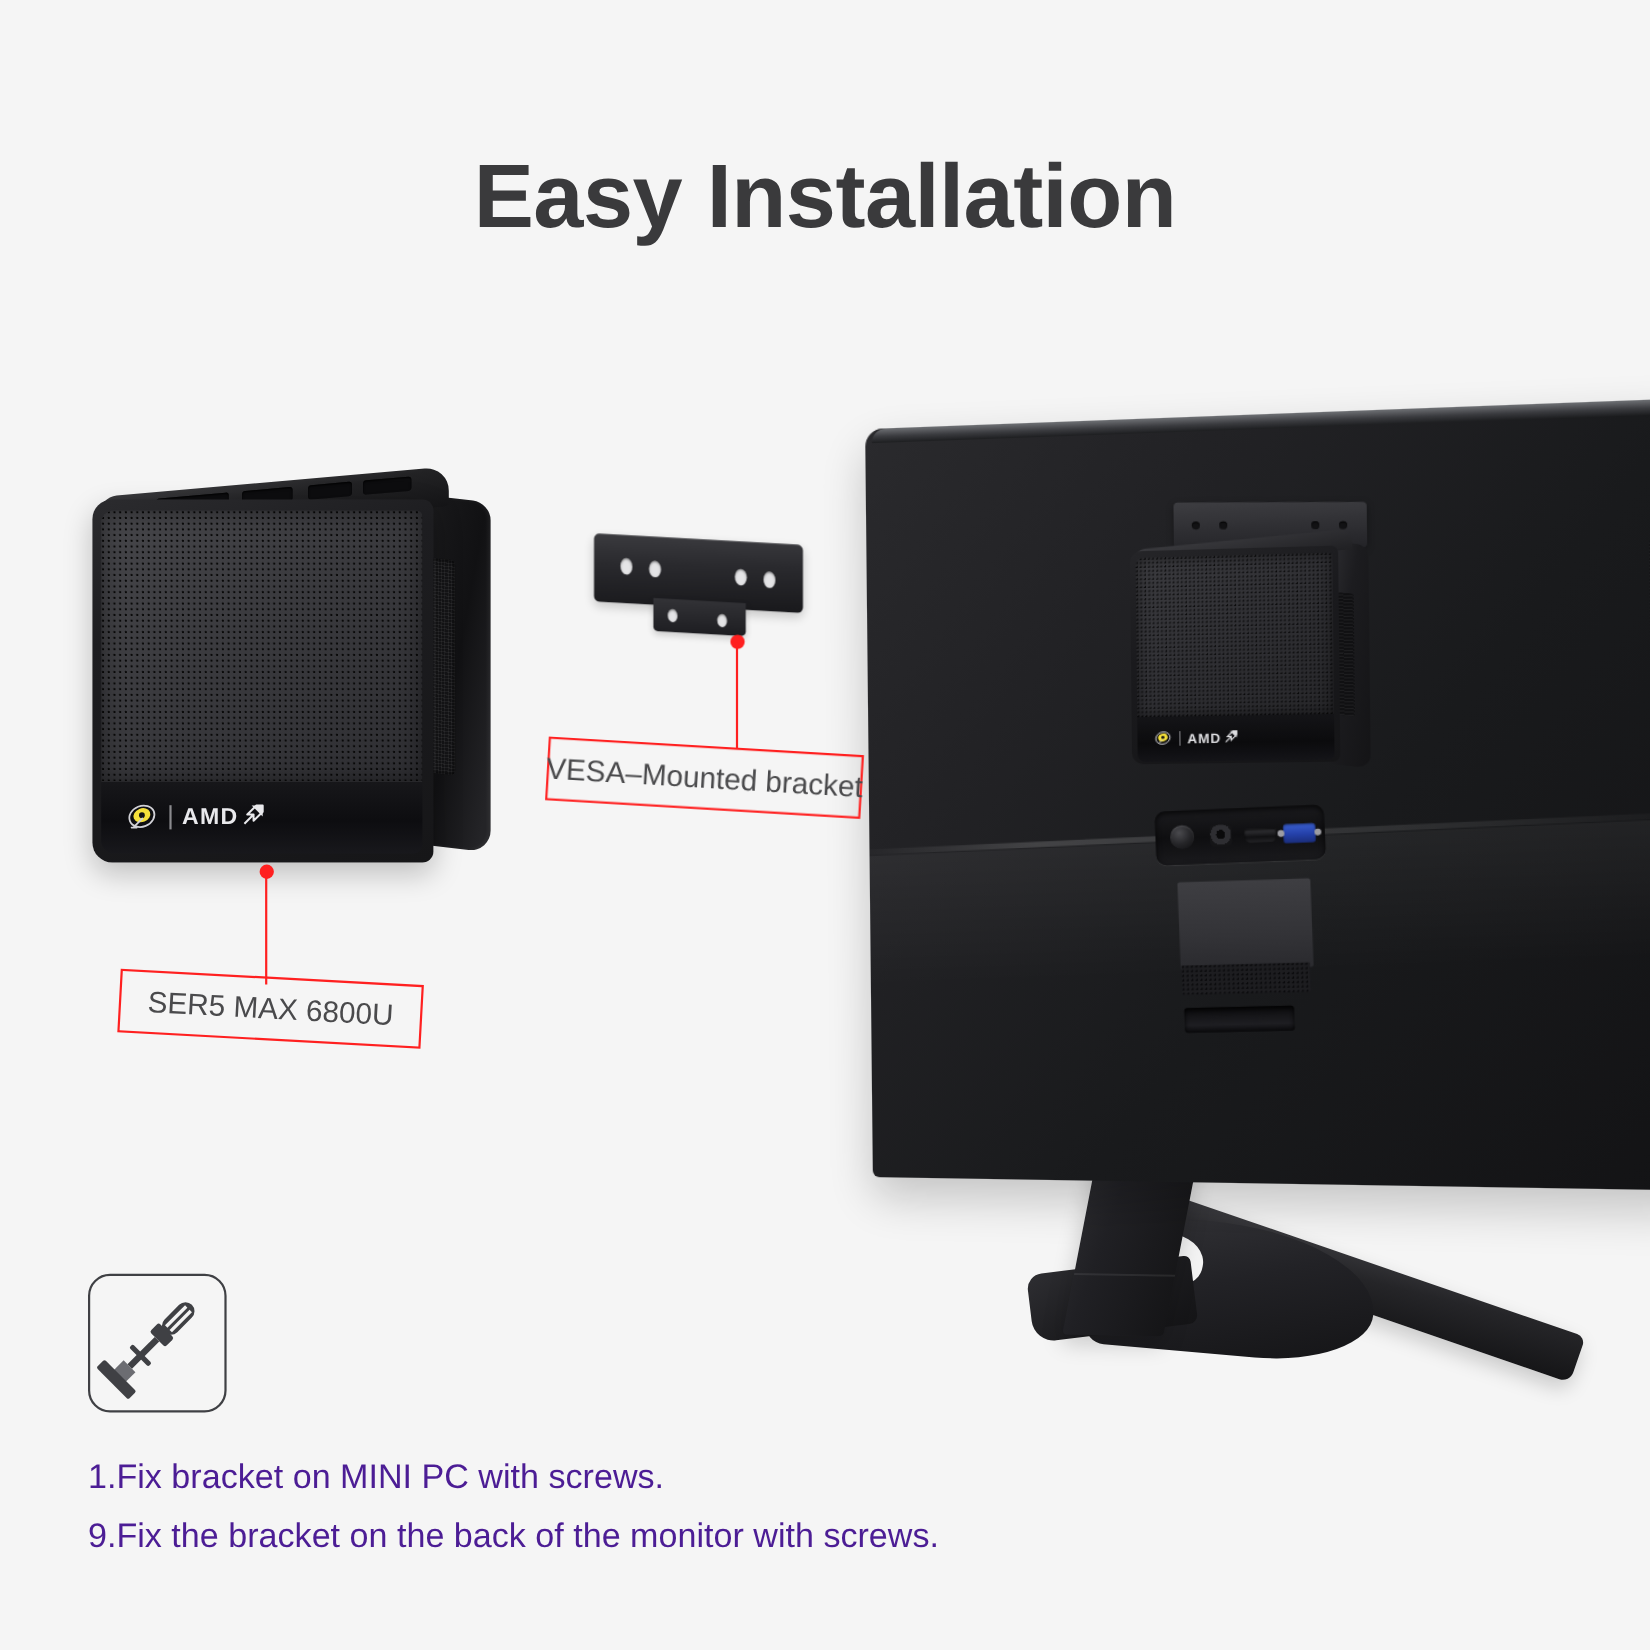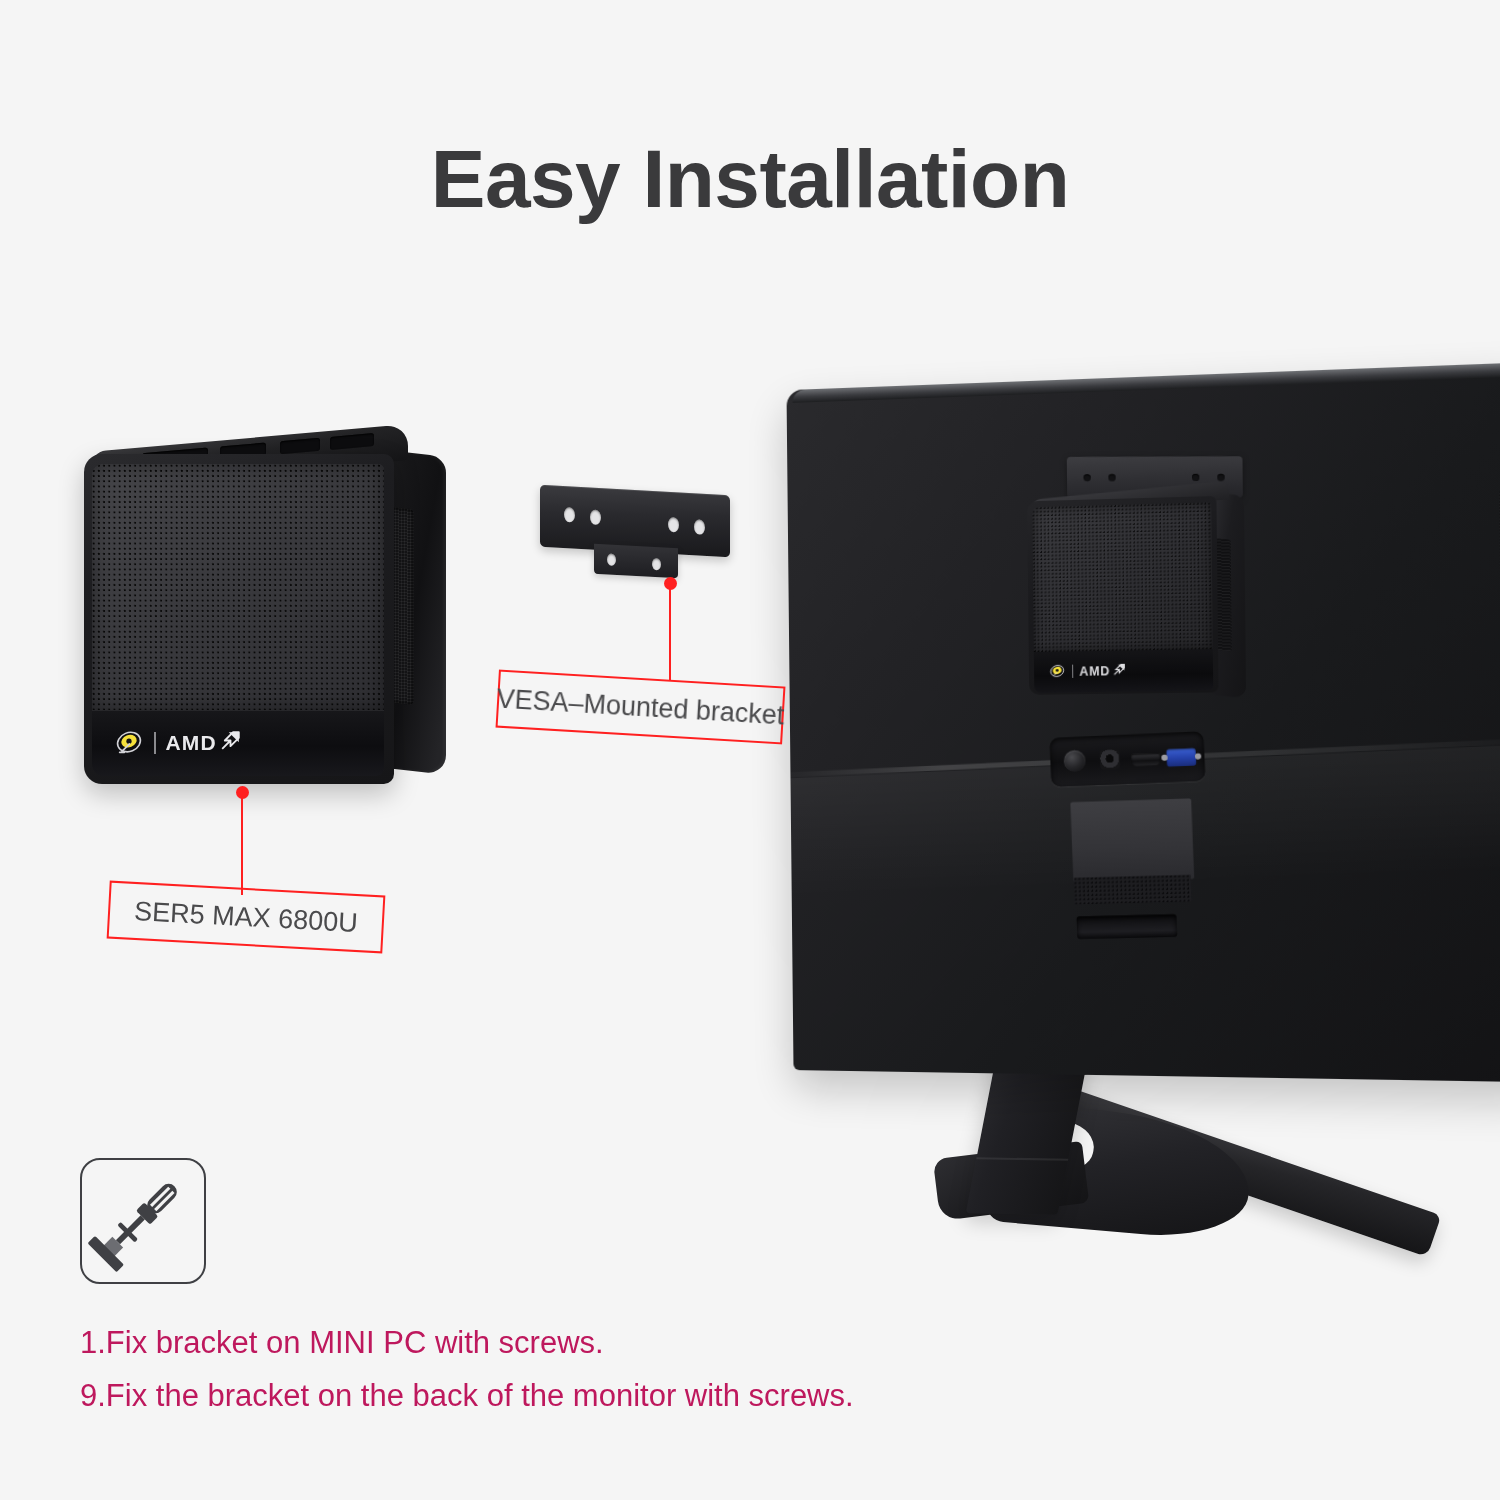--- a/index.html
+++ b/index.html
@@ -535,21 +535,21 @@
 
   
   .steps {
     position: absolute;
     left: 80px;
     top: 1316px;
     width: 1100px;
   }
   .step {
     font-size: 31px;
-    color: #be185d;
+    color: #4c1d95;
     line-height: 1.72;
     font-family: "Liberation Sans", sans-serif;
     white-space: nowrap;
   }
 </style>
 </head>
 <body>
 
 <div id="stage">
 

